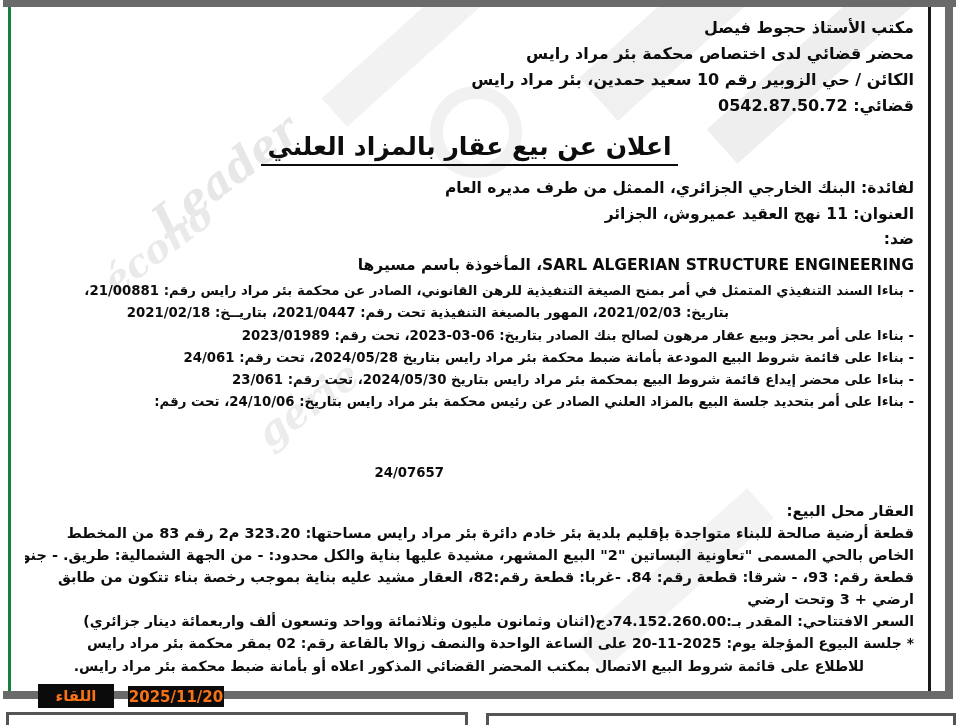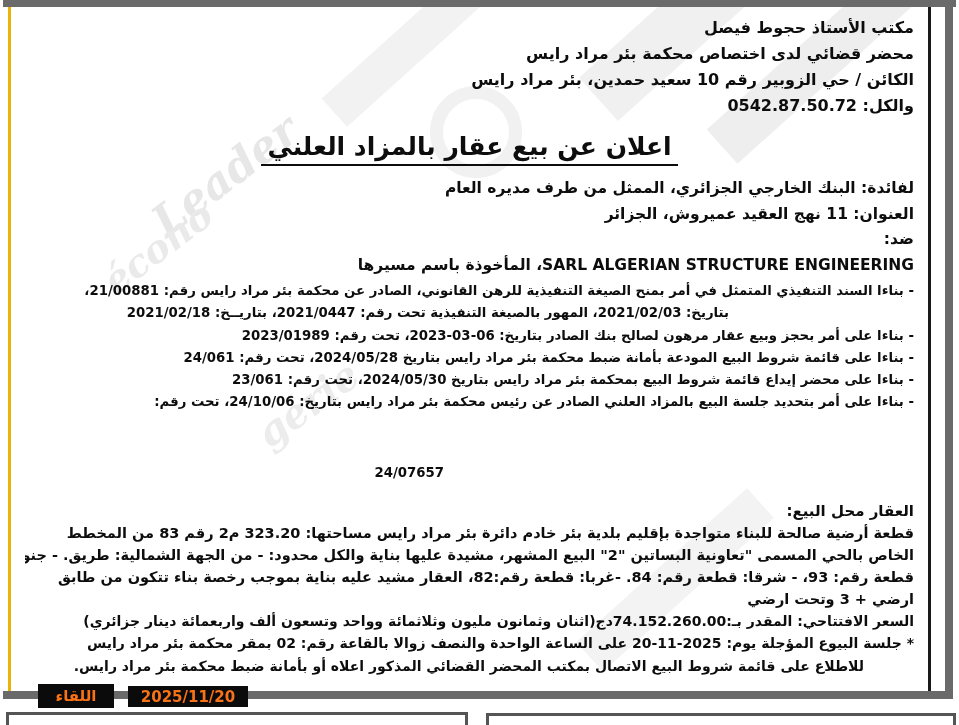--- a/index.html
+++ b/index.html
@@ -9,40 +9,40 @@
   .frame-top{position:absolute;left:3px;top:0;width:953px;height:7px;background:#6a6a6a;}
   .frame-right{position:absolute;left:945px;top:2px;width:8px;height:696px;background:#6a6a6a;}
   .frame-bottom{position:absolute;left:3px;top:691px;width:950px;height:8px;background:#6a6a6a;}
   
   .wm{position:absolute;inset:0;z-index:0;pointer-events:none;overflow:hidden;}
   .wm-text{position:absolute;font-family:"DejaVu Serif",serif;font-style:italic;font-weight:bold;color:#e7e7e7;}
   .wm-bar{position:absolute;background:#f0f0f0;}
   .wm-ring{position:absolute;border:13px solid #f1f1f1;border-radius:50%;}
   
   .doc{position:absolute;left:8px;top:7px;width:923px;height:684px;box-sizing:border-box;
-       border-left:3px solid #eab308;border-right:3px solid #1a1a1a;
+       border-left:3px solid #15803d;border-right:3px solid #1a1a1a;
        padding:8px 14px 0 14px;direction:rtl;text-align:right;overflow:hidden;z-index:1;}
   .line{white-space:nowrap;overflow:hidden;}
   .h16{font-size:16px;line-height:26px;}
   .h155{font-size:15.5px;line-height:25.5px;}
   .title-wrap{text-align:center;margin:10px 0 8px 0;line-height:36px;}
   .title-text{font-size:25px;border-bottom:2px solid #0d0d0d;padding:0 6px 3px 6px;}
   .b13{font-size:13.3px;line-height:22.3px;}
   .indent-r{padding-right:185px;}
   .indent-num{padding-right:470px;margin-top:48px;}
   .ph{font-size:15px;line-height:22px;margin-top:16px;}
   .p145{font-size:14.5px;line-height:22px;}
   .p14{font-size:14px;line-height:22px;}
   .p15{font-size:14px;line-height:23px;}
   .bullets{margin-top:2px;}
   
   .badge{position:absolute;background:#0b0b0b;color:#f97316;display:flex;align-items:center;
          justify-content:center;z-index:2;font-weight:bold;}
   .badge-meeting{left:38px;top:684px;width:76px;height:24px;font-size:15px;}
-  .badge-date{left:128px;top:686px;width:120px;height:21px;font-size:15px;direction:ltr;}
+  .badge-date{left:128px;top:686px;width:96px;height:21px;font-size:15px;direction:ltr;}
   
   .next-box{position:absolute;box-sizing:border-box;border:3px solid #555555;border-bottom:none;background:#ffffff;z-index:1;}
   .next-left{left:6px;top:712px;width:462px;height:13px;}
   .next-right{left:486px;top:713px;width:470px;height:12px;}
 </style>
 </head>
 <body>
 
 <div class="page">
 
@@ -60,21 +60,21 @@
   <div class="frame-top"></div>
   <div class="frame-right"></div>
   <div class="frame-bottom"></div>
 
   <div class="doc" dir="rtl">
 
     <div>
       <div class="line h16">مكتب الأستاذ حجوط فيصل</div>
       <div class="line h16">محضر قضائي لدى اختصاص محكمة بئر مراد رايس</div>
       <div class="line h16">الكائن / حي الزوبير رقم 10 سعيد حمدين، بئر مراد رايس</div>
-      <div class="line h16">والكل: 0542.87.50.72</div>
+      <div class="line h16">قضائي: 0542.87.50.72</div>
     </div>
 
     <div class="title-wrap">
       <span class="title-text">اعلان عن بيع عقار بالمزاد العلني</span>
     </div>
 
     <div>
       <div class="line h155">لفائدة: البنك الخارجي الجزائري، الممثل من طرف مديره العام</div>
       <div class="line h155">العنوان: 11 نهج العقيد عميروش، الجزائر</div>
       <div class="line h155">ضد:</div>

